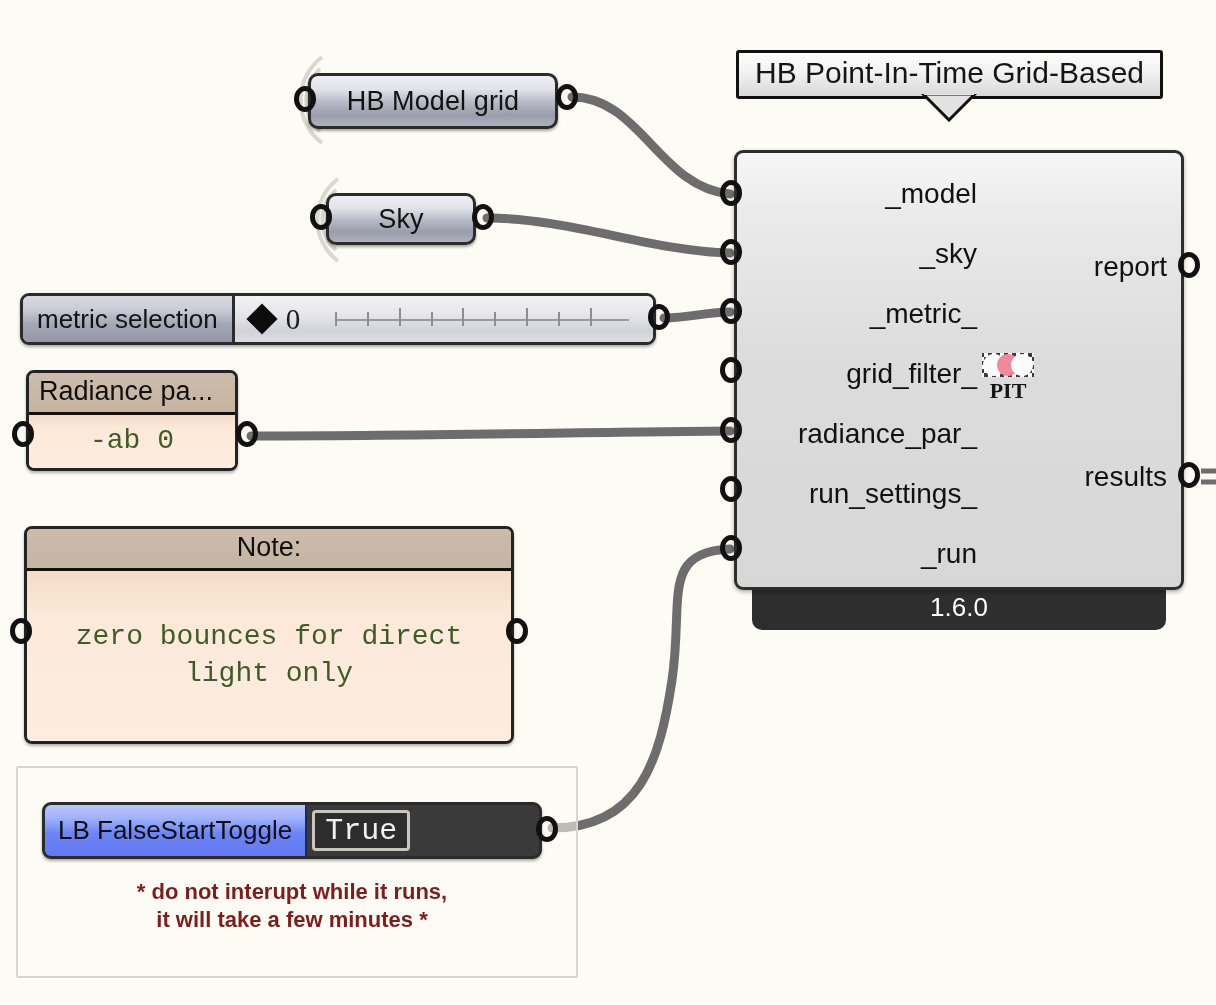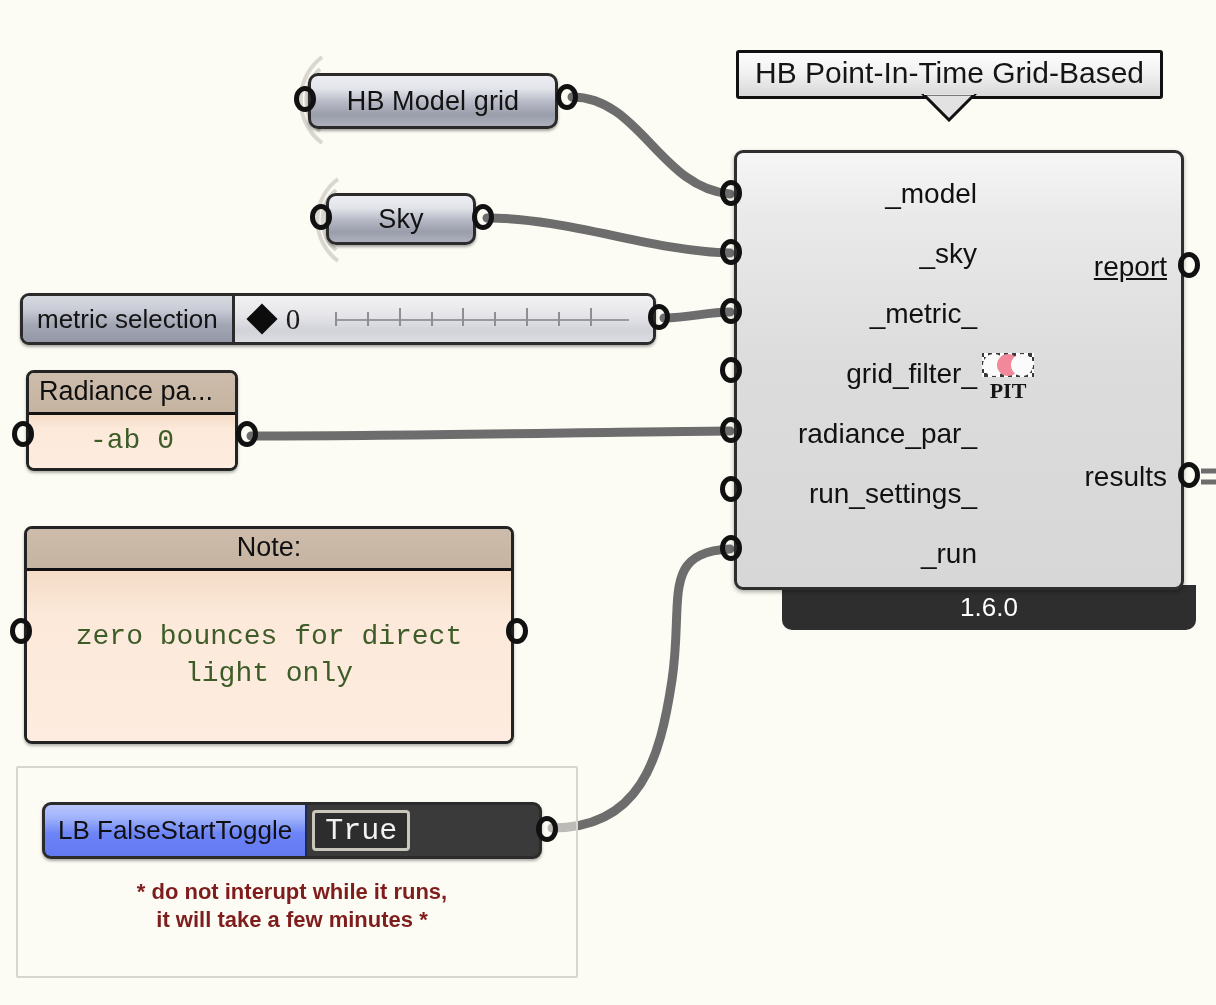--- a/index.html
+++ b/index.html
@@ -387,35 +387,35 @@
                   background:linear-gradient(to bottom,#fdfdfd 0%,#f2f2f2 45%,#d8d8d8 100%);
                   padding:3px 16px 6px 16px; font-size:30px; color:#151515;
                   white-space:nowrap;">HB Point-In-Time Grid-Based</div>
       <svg width="56" height="28" style="position:absolute; left:185px; top:44px;">
         <polygon points="2,0 54,0 28,26" fill="#e2e2e2" stroke="#111" stroke-width="3"></polygon>
         <rect x="3" y="-4" width="50" height="5" fill="#e8e8e8"></rect>
       </svg>
     </div>
   </div>
 
-  <div class="comp-footer" style="left:752px; top:585px; width:414px; height:45px;margin-left:30px;">
+  <div class="comp-footer" style="left:752px; top:585px; width:414px; height:45px;">
     <span>1.6.0</span>
   </div>
 
   <div class="node component" style="left:734px; top:150px; width:450px; height:440px;">
 
     <div class="comp-row comp-in" style="left:10px; top:25px; width:230px;">_model</div>
     <div class="comp-row comp-in" style="left:10px; top:85px; width:230px;">_sky</div>
     <div class="comp-row comp-in" style="left:10px; top:145px; width:230px;">_metric_</div>
     <div class="comp-row comp-in" style="left:10px; top:205px; width:230px;">grid_filter_</div>
     <div class="comp-row comp-in" style="left:10px; top:265px; width:230px;">radiance_par_</div>
     <div class="comp-row comp-in" style="left:10px; top:325px; width:230px;">run_settings_</div>
     <div class="comp-row comp-in" style="left:10px; top:385px; width:230px;">_run</div>
 
-    <div class="comp-row comp-out" style="right:14px; top:98px; text-align:right;text-decoration:underline;">report</div>
+    <div class="comp-row comp-out" style="right:14px; top:98px; text-align:right;">report</div>
     <div class="comp-row comp-out" style="right:14px; top:308px; text-align:left;">results</div>
 
     <svg class="pit-icon" style="left:243px; top:200px;" viewBox="0 0 56 50">
       <defs>
         <pattern id="checker" width="8" height="8" patternUnits="userSpaceOnUse">
           <rect width="8" height="8" fill="#ffffff"></rect>
           <rect width="4" height="4" fill="#3a3a3a"></rect>
           <rect x="4" y="4" width="4" height="4" fill="#3a3a3a"></rect>
         </pattern>
       </defs>

